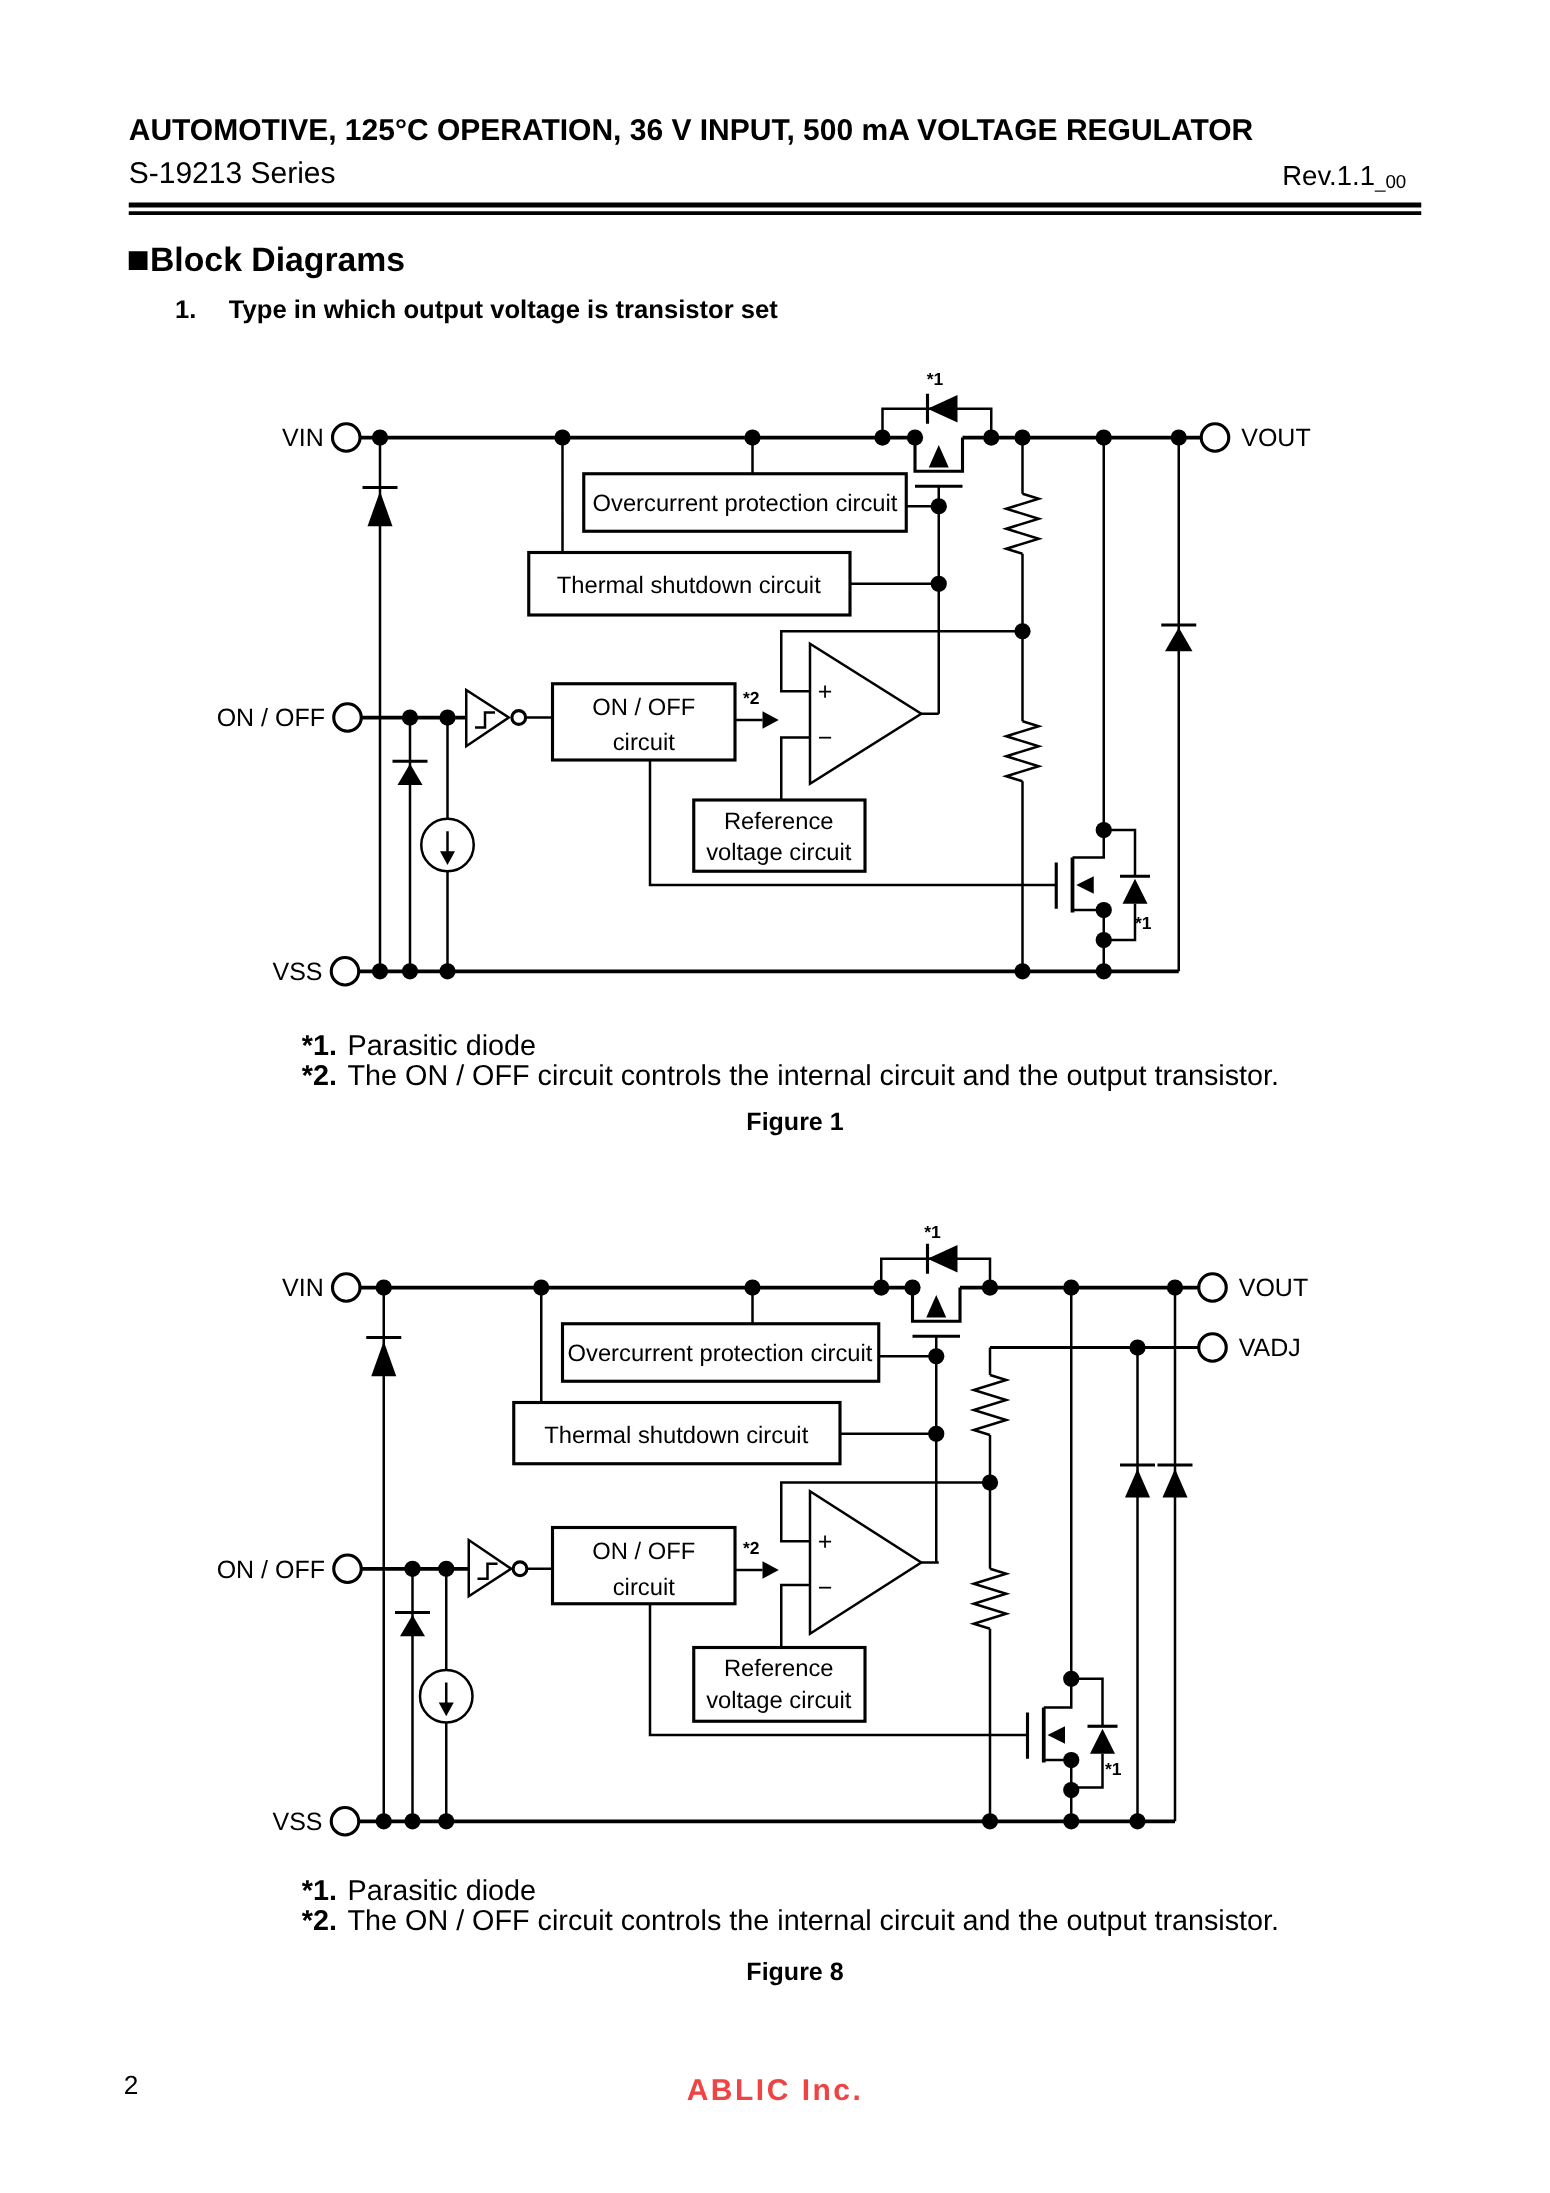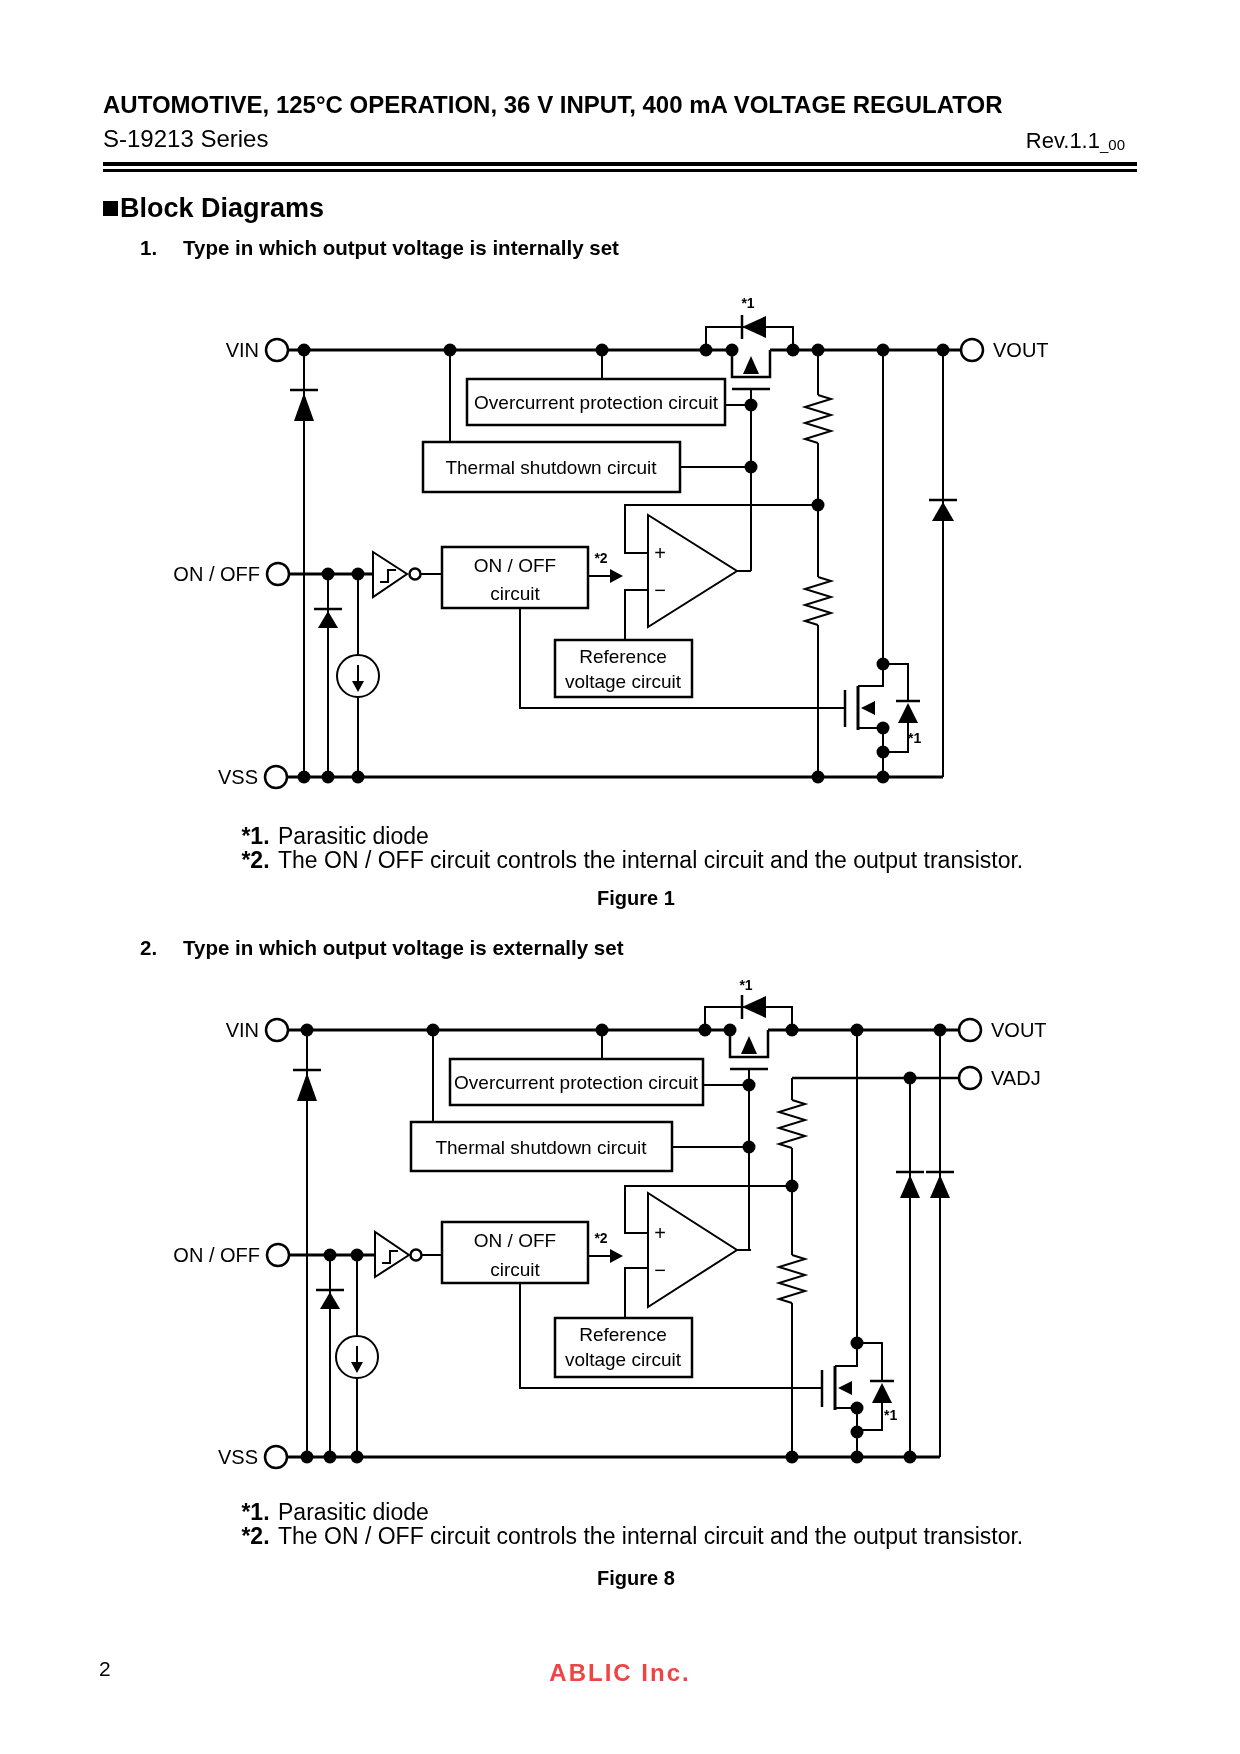--- a/index.html
+++ b/index.html
@@ -37,35 +37,32 @@
   .dot{fill:#000;stroke:none;}
   .t19{font-size:19px;}
   .t20{font-size:20px;}
   .t14b{font-size:14px;font-weight:bold;}
 </style>
 </head>
 <body>
 
 <div class="page">
 
-  <div class="abs hdr-title">AUTOMOTIVE, 125°C OPERATION, 36 V INPUT, 400 mA VOLTAGE REGULATOR</div>
+  <div class="abs hdr-title">AUTOMOTIVE, 125°C OPERATION, 36 V INPUT, 500 mA VOLTAGE REGULATOR</div>
   <div class="abs hdr-series">S-19213 Series</div>
   <div class="abs hdr-rev"><span>Rev.1.1</span><span class="sub">_00</span></div>
   <div class="abs rule-thick"></div>
   <div class="abs rule-thin"></div>
 
   <div class="abs blk-head">
     <span class="sq"></span>
     <span class="txt">Block Diagrams</span>
   </div>
   <div class="abs sec sec1">
-    <span class="no">1.</span><span>Type in which output voltage is internally set</span>
-  </div>
-  <div class="abs sec sec2">
-    <span class="no">2.</span><span>Type in which output voltage is externally set</span>
+    <span class="no">1.</span><span>Type in which output voltage is transistor set</span>
   </div>
 
   <svg style="top:280px" width="1240" height="525" viewBox="0 280 1240 525">
 
     <path class="w3" d="M288,350 H732 M770,350 H961 M289,574 H373 M287,777 H943"></path>
 
     <path class="w2" d="M304,350 V777
          M706,350 V327 H793 V350
          M602,350 V379 M450,350 V442
          M751,389 V571 M725,405 H751 M680,467 H751

